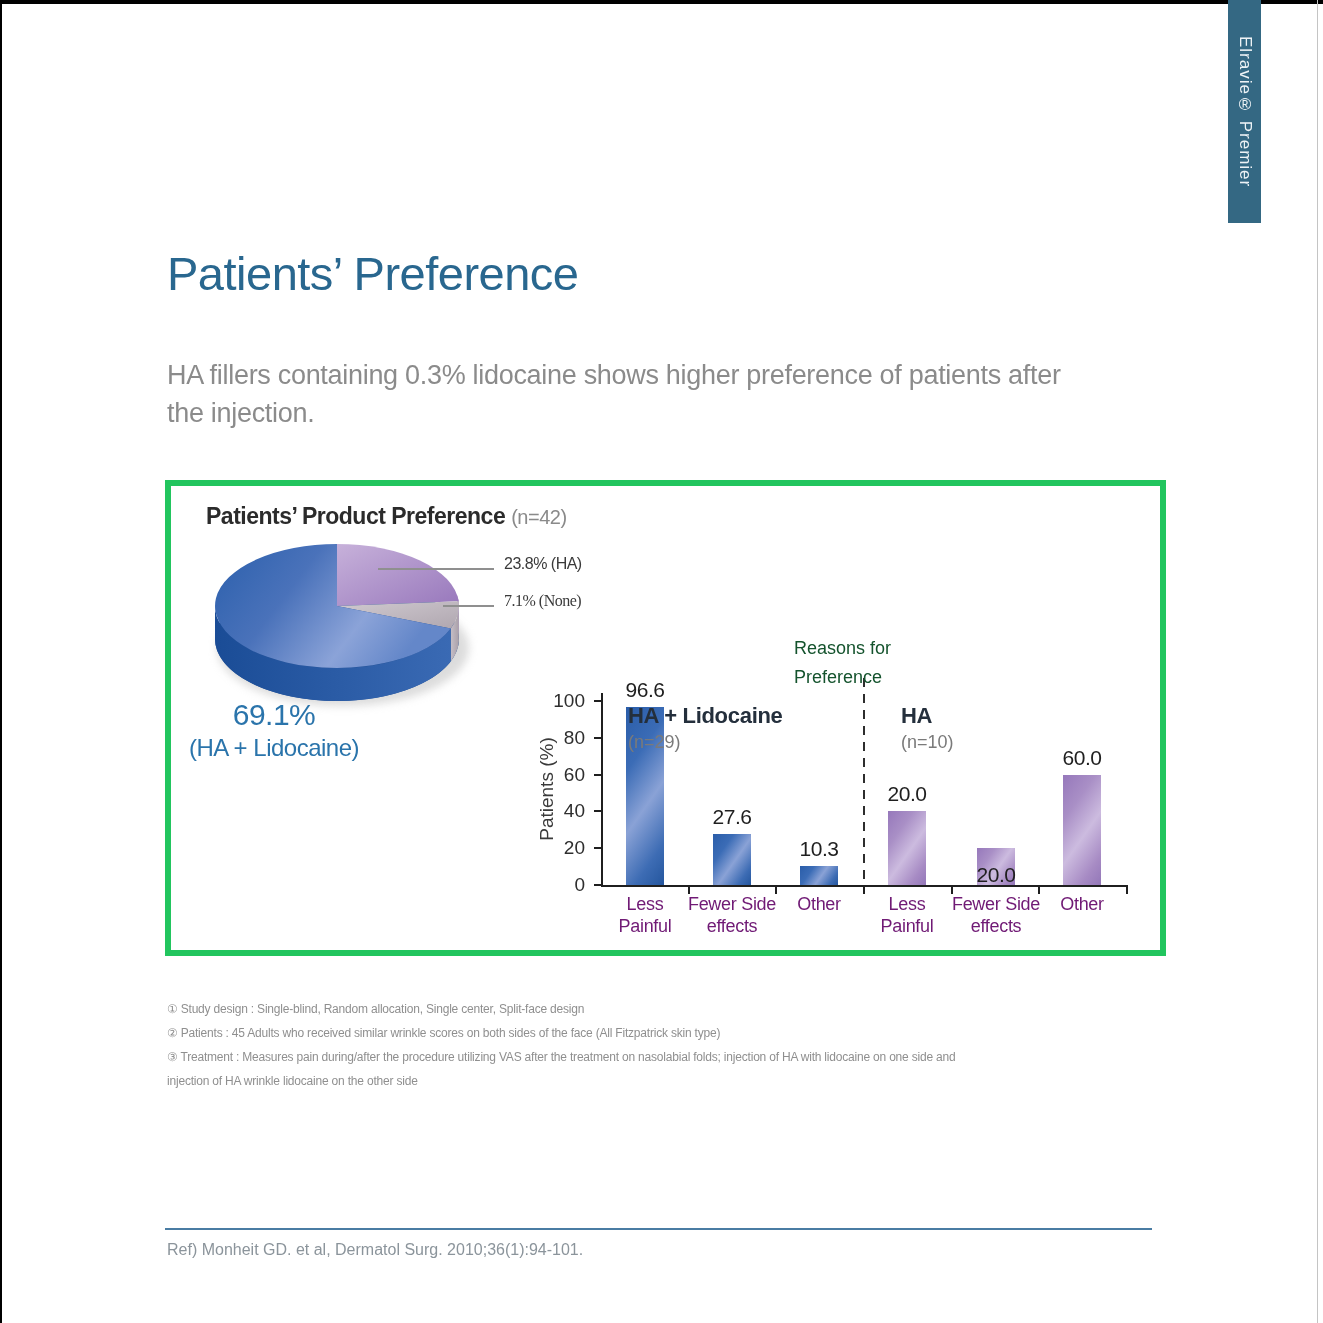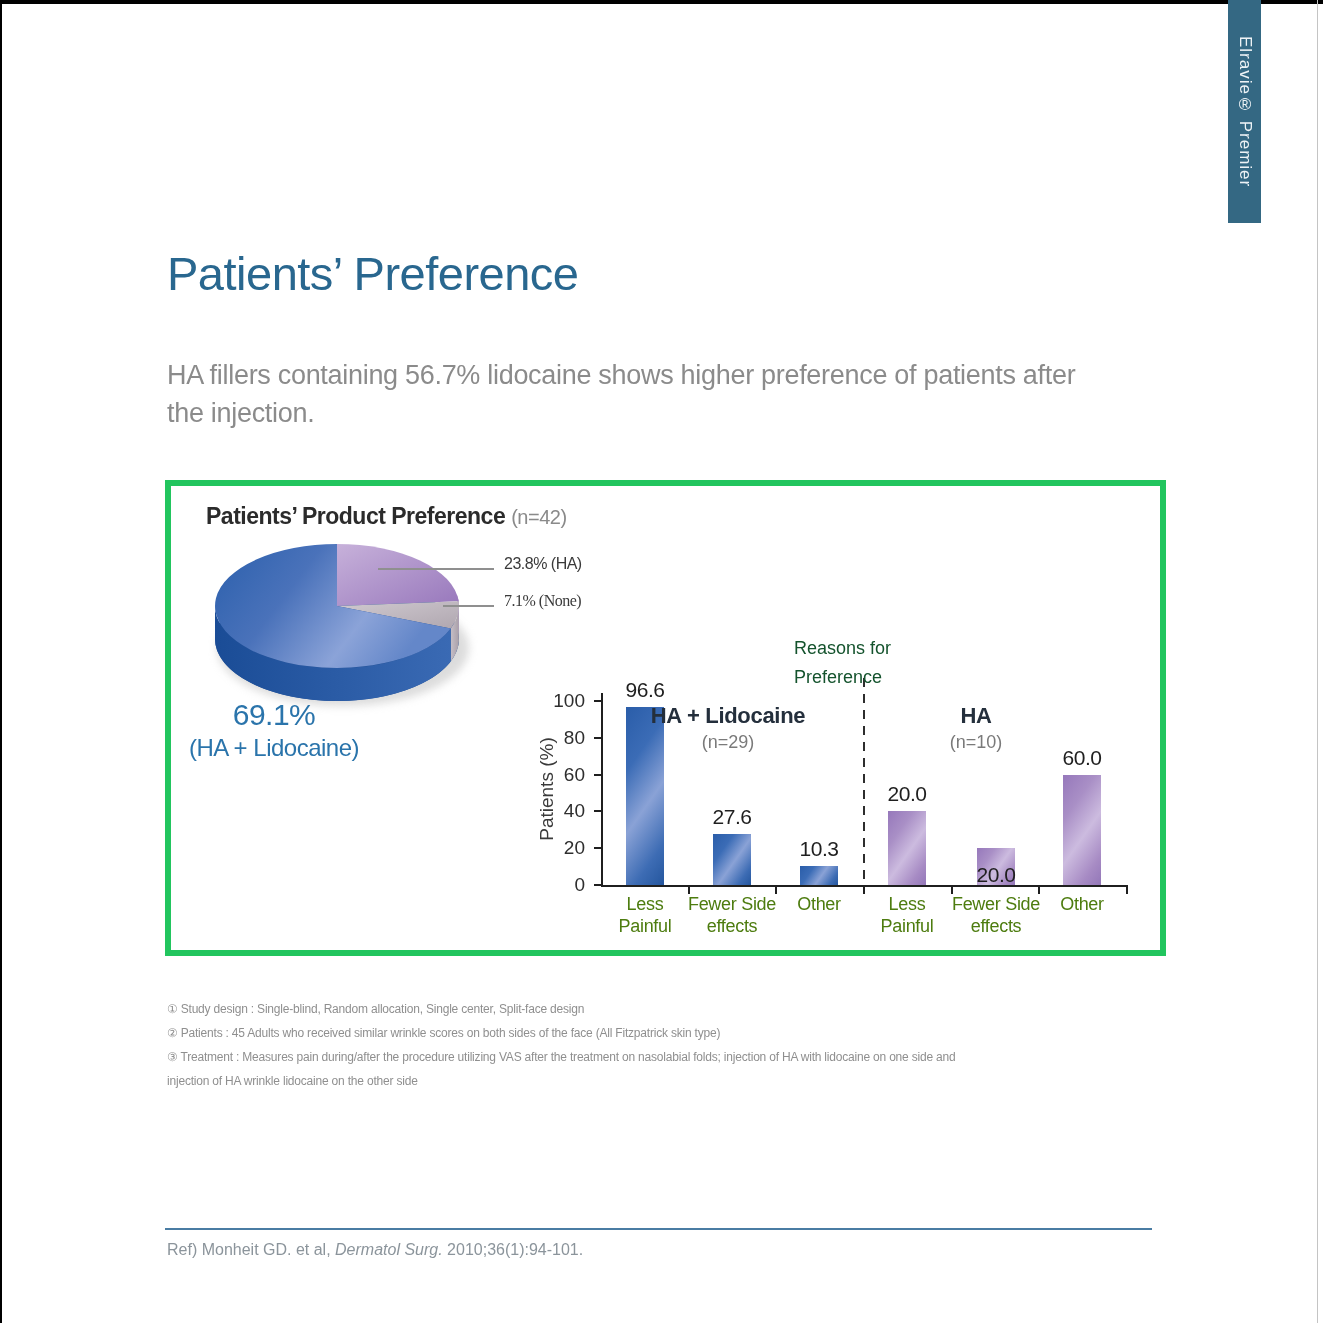--- a/index.html
+++ b/index.html
@@ -34,50 +34,50 @@
           font-size:19px;color:#3a3a3a;transform:rotate(-90deg);}
   .plot{position:absolute;left:430px;top:207px;width:524px;height:192px;
         border-left:2px solid #1f1f1f;border-bottom:2px solid #1f1f1f;}
   .bar{position:absolute;bottom:0;width:38px;}
   .bar.g0{background:linear-gradient(125deg,#2a5da9 0%,#3b6cb6 28%,#8aa2d6 55%,#3d6cb4 82%,#24569e 100%);}
   .bar.g1{background:linear-gradient(125deg,#9678bb 0%,#a98fc6 28%,#ccbbdf 55%,#a78bc4 82%,#9377b8 100%);}
   .vlabel{position:absolute;width:60px;text-align:center;font-size:21px;color:#1f1f1f;font-weight:500;letter-spacing:-0.5px;}
   .ytick{position:absolute;left:-9px;width:7px;height:2px;background:#1f1f1f;}
   .yticklabel{position:absolute;left:-64px;width:46px;text-align:right;font-size:19px;color:#2e2e2e;}
   .xtick{position:absolute;width:2px;height:9px;background:#1f1f1f;top:192px;}
-  .cat{position:absolute;top:200px;width:110px;text-align:center;font-size:18px;line-height:22px;color:#4d7c0f;letter-spacing:-0.3px;}
+  .cat{position:absolute;top:200px;width:110px;text-align:center;font-size:18px;line-height:22px;color:#701a75;letter-spacing:-0.3px;}
 
   .divider-dashed{position:absolute;left:692px;top:192px;width:2px;height:207px;
         background:repeating-linear-gradient(180deg,#2d2d2d 0 9px,transparent 9px 16px);}
   .reasons{position:absolute;left:623px;top:148px;width:140px;text-align:left;
            font-size:18px;line-height:29px;color:#14532d;}
-  .group-head{position:absolute;text-align:center;}
+  .group-head{position:absolute;text-align:left;}
   .group-head .gname{font-size:22px;font-weight:700;color:#242f3c;letter-spacing:-0.3px;}
   .group-head .gn{font-size:18px;color:#7a7a7a;margin-top:3px;}
 
   .notes{position:absolute;left:167px;top:997px;width:1005px;font-size:12px;line-height:24px;color:#8f8f8f;letter-spacing:-0.2px;}
   .ref-line{position:absolute;left:165px;top:1228px;width:987px;height:2px;background:#4a7ca3;}
   .reference{position:absolute;left:167px;top:1241px;font-size:16px;color:#8b949b;}
-  .reference .journal{font-style:italic;}
+  .reference .journal{}
 </style>
 </head>
 <body>
 
 <div class="page">
   <div class="edge-top"></div>
   <div class="edge-left"></div>
   <div class="edge-right"></div>
 
   <div class="brand-tab">
     <span>Elravie® Premier</span>
   </div>
 
   <div class="page-title">Patients’ Preference</div>
   <div class="subtitle">
-    <div>HA fillers containing 56.7% lidocaine shows higher preference of patients after</div>
+    <div>HA fillers containing 0.3% lidocaine shows higher preference of patients after</div>
     <div>the injection.</div>
   </div>
 
   <div class="chart-box">
     <div class="box-title">
       <span>Patients’ Product Preference</span><span class="n">(n=42)</span>
     </div>
 
     <svg id="pie-svg" class="pie-svg" width="300" height="220" viewBox="0 0 300 220">
       <defs>

